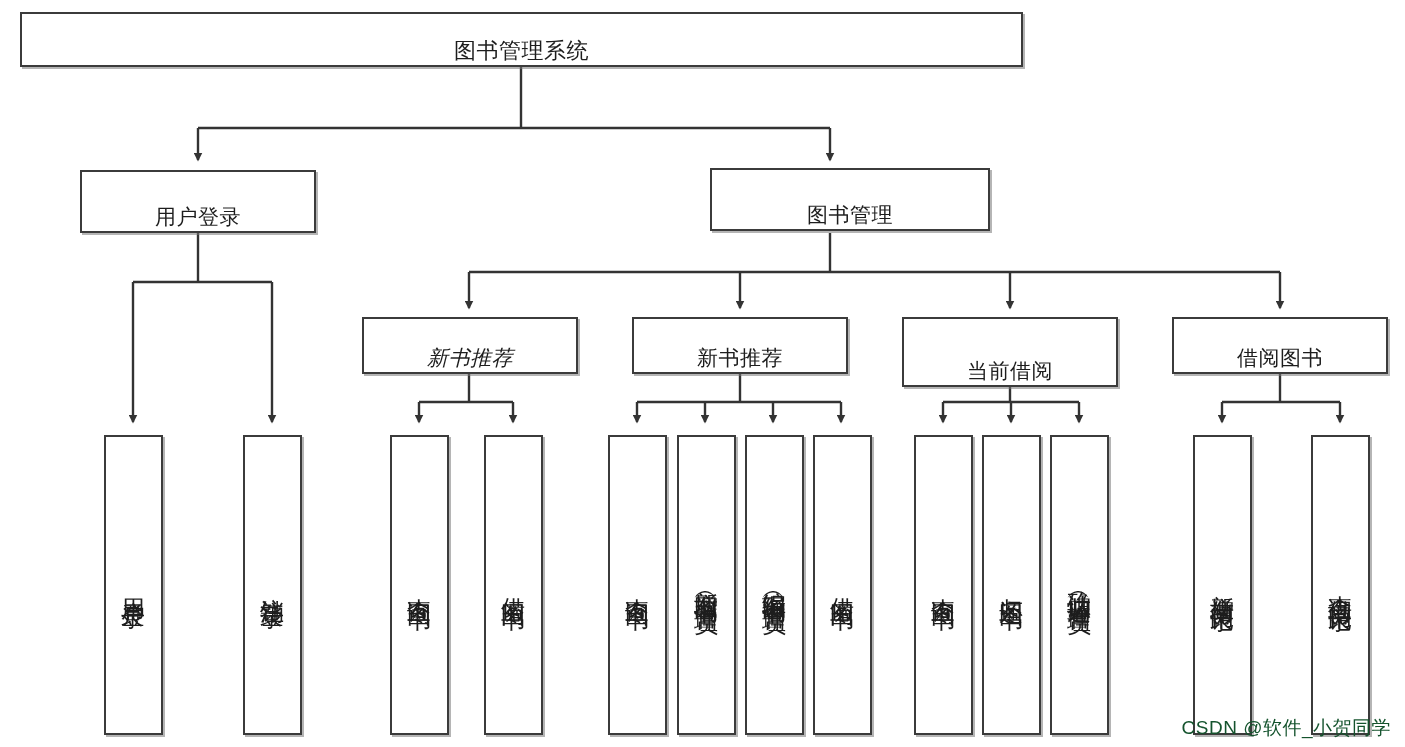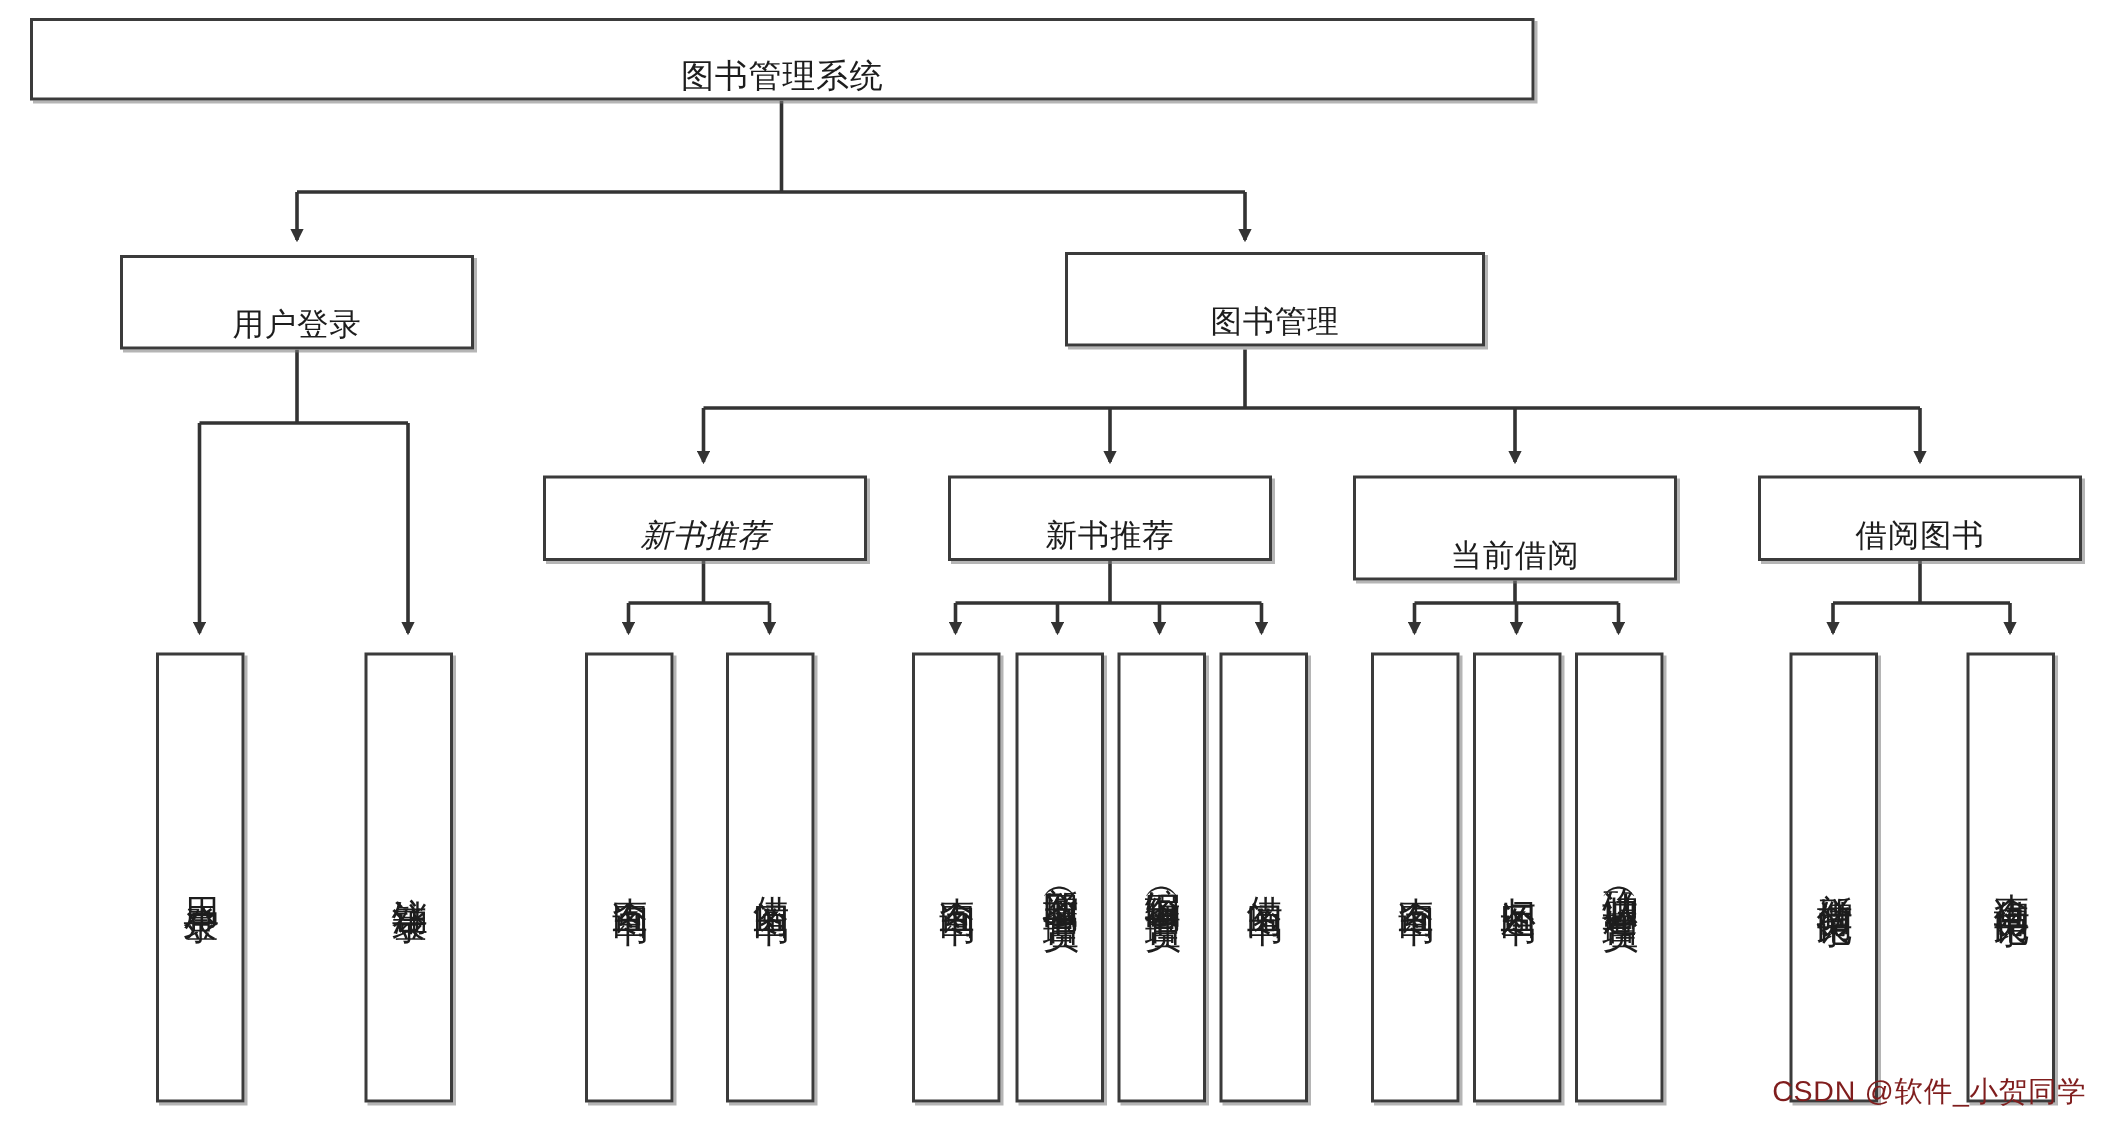--- a/index.html
+++ b/index.html
@@ -63,21 +63,21 @@
     line-height: 1.05;
     letter-spacing: 3px;
     white-space: nowrap;
     max-height: 280px;
   }
   #watermark {
     position: absolute;
     right: 14px;
     bottom: 6px;
     font-size: 19px;
-    color: #7f1d1d;
+    color: #14532d;
     letter-spacing: 0.5px;
     z-index: 5;
     white-space: nowrap;
     font-family: "Liberation Sans", "DejaVu Sans", sans-serif;
   }
 </style>
 </head>
 <body>
 
 <div id="diagram-canvas">

